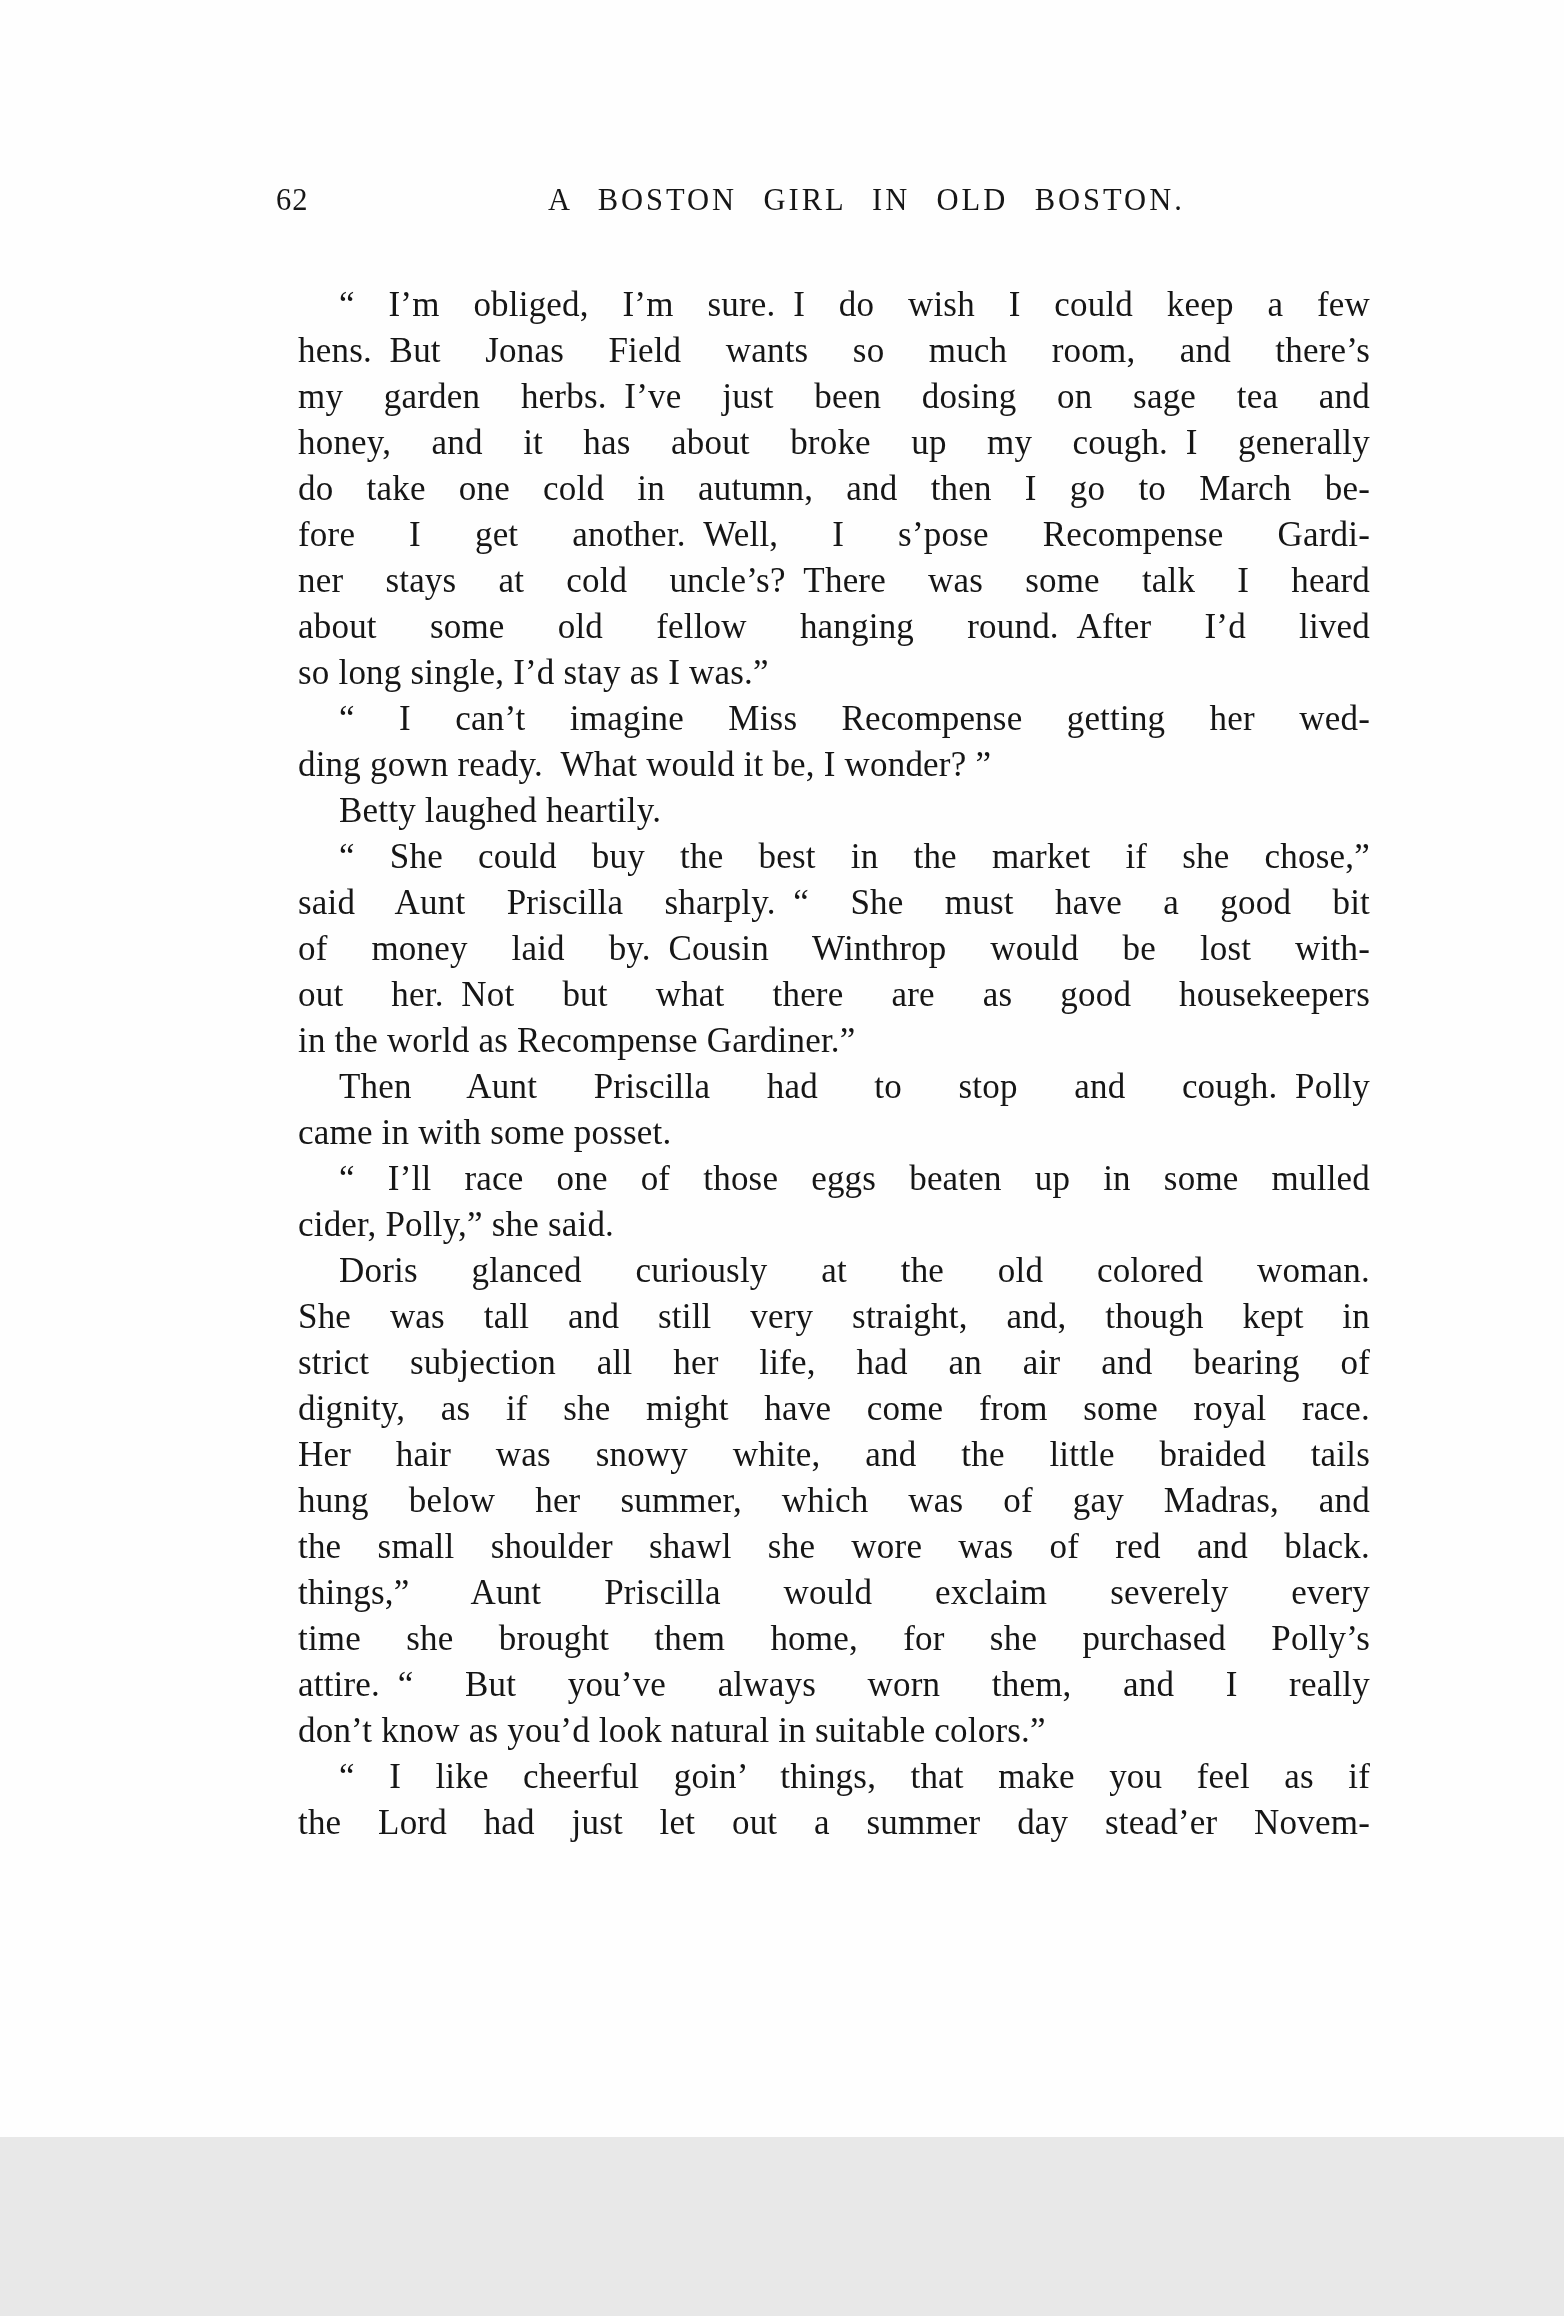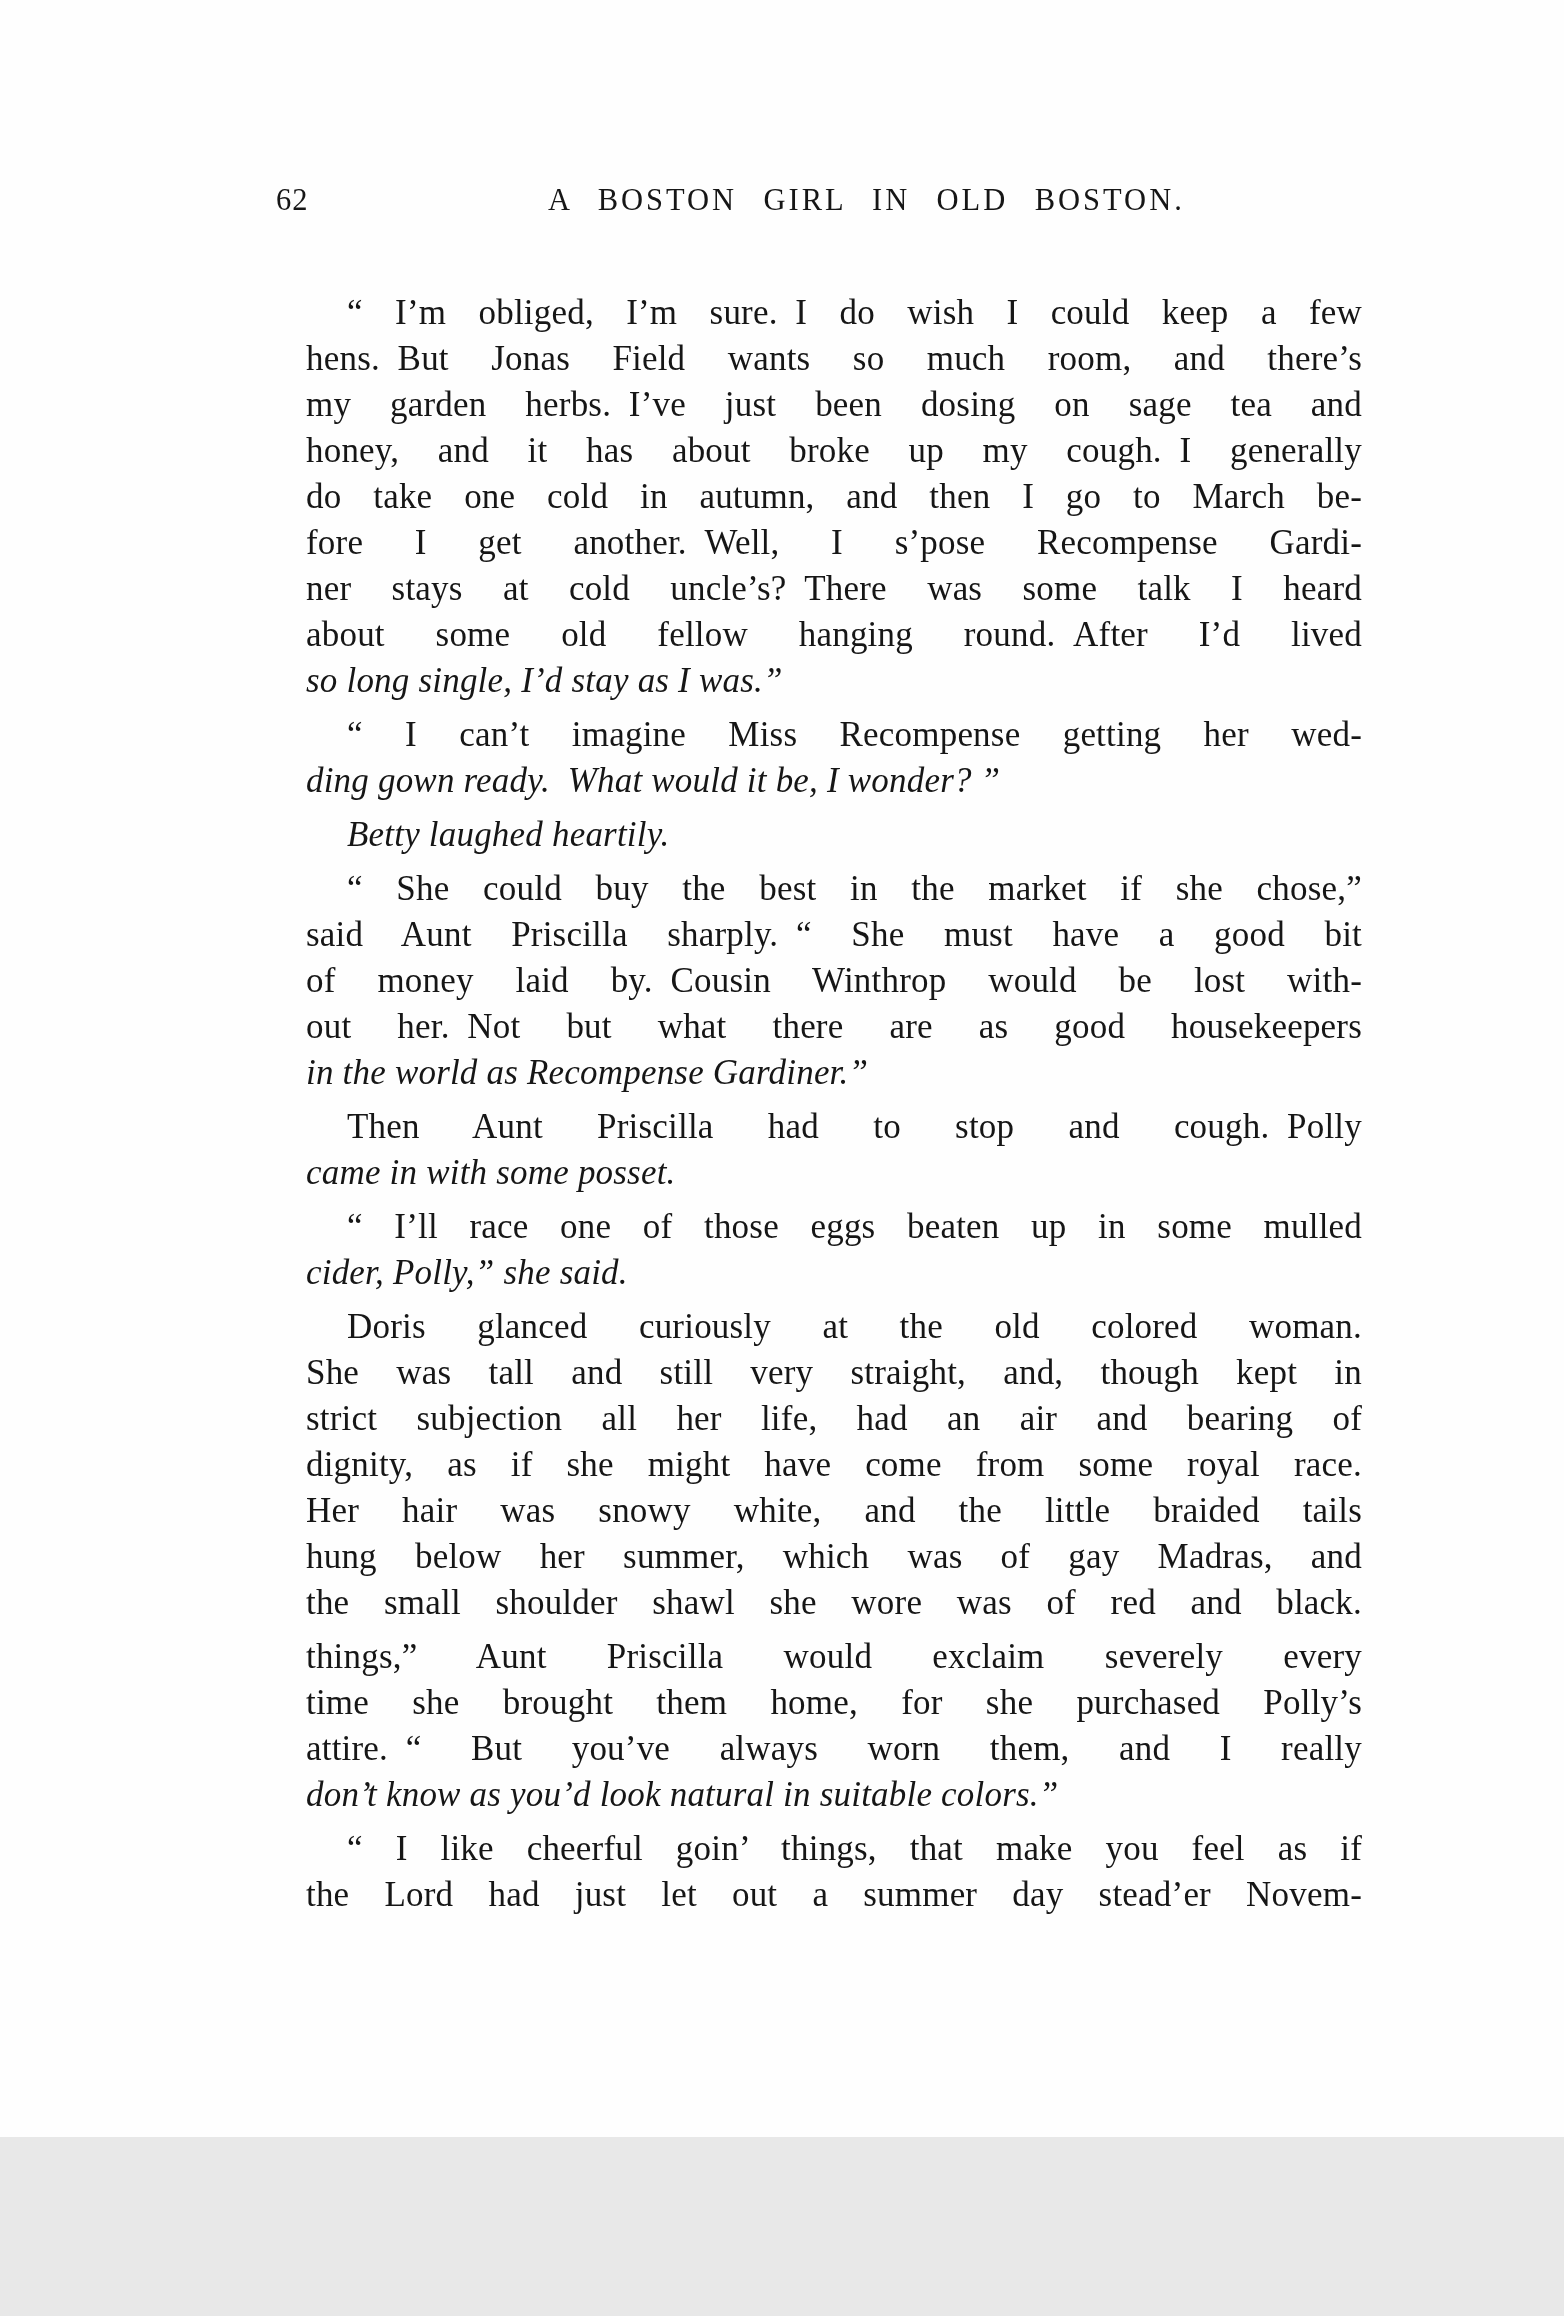--- a/index.html
+++ b/index.html
@@ -28,27 +28,27 @@
     word-spacing:15.8px;
     transform:translateX(27.6px);
   }
   .text-block{
     position:absolute;
     left:298px;top:282px;width:1072px;
     font-size:35px;
     line-height:46px;
     letter-spacing:0.2px;
   }
-  .para{margin:8px;padding:0;}
+  .para{margin:0;padding:0;}
   .line{
     text-align:justify;
     text-align-last:justify;
     white-space:normal;
   }
-  .line.end{text-align-last:left;font-style:italic;}
+  .line.end{text-align-last:left;}
   .line.ind{text-indent:41px;}
 </style>
 </head>
 <body>
 
 <div class="page">
 
   <div class="running-head">
     <span class="page-number">62</span>
     <span class="running-title">A BOSTON GIRL IN OLD BOSTON.</span>

